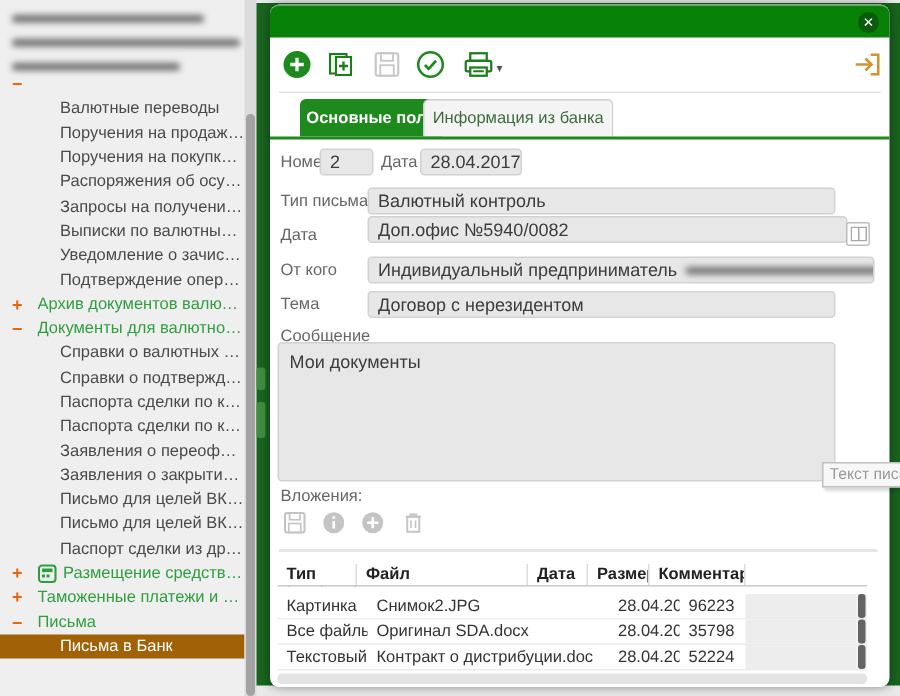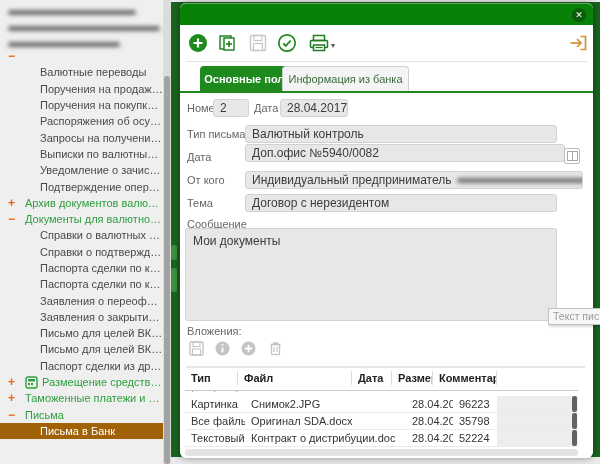--- a/index.html
+++ b/index.html
@@ -59,21 +59,21 @@
   .lookup { position:absolute; left:384px; top:145px; width:16px; height:16px; border:1px solid #bdbdbd;
             border-radius:2px; background:#fff; display:flex; align-items:center; justify-content:center; cursor:pointer; }
   .msgarea { position:absolute; left:5px; top:225px; width:372px; height:93px; background:#e7e7e7;
              border:1px solid #d2d2d2; border-radius:3px; font-size:12px; color:#3c3c3c; padding:5px 7px; }
   
   .att-label { position:absolute; left:7px; top:322px; font-size:11px; color:#666; }
   .att-ico { position:absolute; top:337px; width:18px; height:18px; cursor:default; }
   .att-sep { position:absolute; left:6px; right:8px; top:363px; height:2px; background:#e6e6e6; }
   
   .tbl { position:absolute; left:5px; top:368px; width:393px; font-size:11px; color:#333; }
-  .thead { display:flex; height:20px; align-items:flex-start; border-bottom:1px solid #c9c9c9; font-weight:bold; color:#222; }
+  .thead { display:flex; height:20px; align-items:flex-end; border-bottom:1px solid #c9c9c9; font-weight:bold; color:#222; }
   .th { padding-left:6px; height:14px; line-height:14px; border-right:1px solid #dcdcdc; overflow:hidden; white-space:nowrap; }
   .sliver { height:5px; overflow:hidden; position:relative; }
   .sliver span { position:absolute; top:-9px; left:6px; color:#aaa; font-size:11px; letter-spacing:8px; }
   .trow { display:flex; height:17px; align-items:center; border-bottom:1px solid #ececec; background:#fff; }
   .td { padding-left:6px; white-space:nowrap; overflow:hidden; }
   .td.fill { background:#ededed; align-self:stretch; }
   .vscroll { width:7px; align-self:stretch; background:#f0f0f0; position:relative; }
   .vthumb { position:absolute; left:1px; top:0; width:5px; height:100%; background:#636363; border-radius:2px; }
   .hscroll { position:absolute; left:5px; top:446px; width:393px; height:7px; background:#e3e3e3; border-radius:3px; }
   

